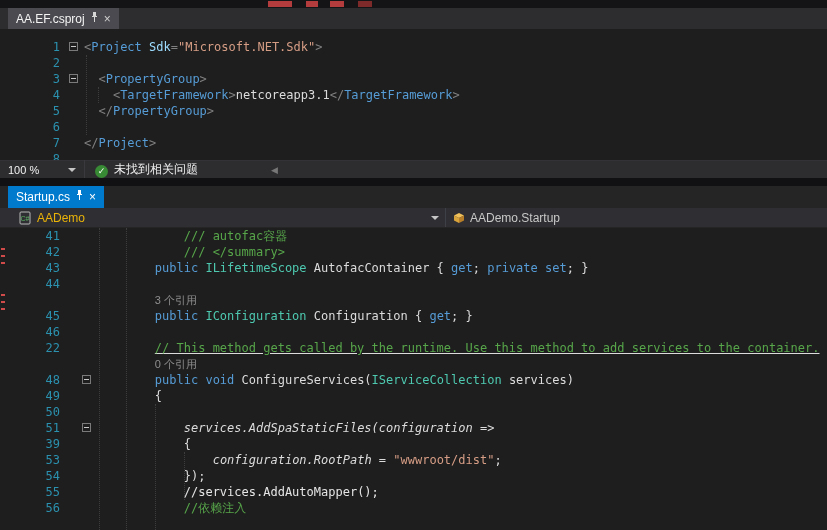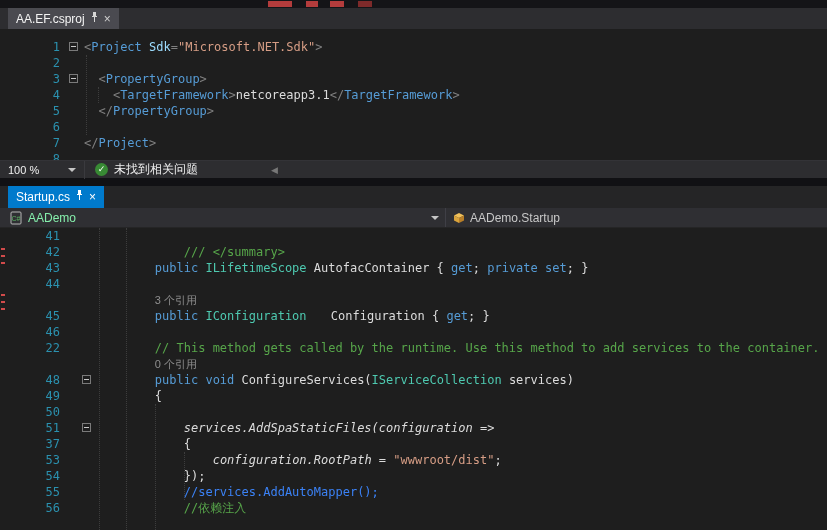--- a/index.html
+++ b/index.html
@@ -37,34 +37,34 @@
   .fold{position:absolute;top:3px;width:9px;height:9px;border:1px solid #7a7a7a;background:#1e1e1e}
   .om-top .fold{left:7px}
   .om-bot .fold{left:20px}
   .fold::after{content:"";position:absolute;left:1px;top:3px;width:5px;height:1px;background:#c8c8c8}
   .code{white-space:pre}
   .lens{color:#8f8f8f;font-size:11px;font-family:"Liberation Sans",sans-serif}
   .guide{position:absolute;width:0;border-left:1px dotted #3d3d3d;z-index:0}
   .mark{position:absolute;left:1px;width:4px;height:2px;background:#d24b4b;z-index:2}
 
   
-  .statusbar{height:18px;background:#2d2d30;border-top:1px solid #333337;display:flex;align-items:center;position:relative;color:#f1f1f1}
+  .statusbar{height:18px;background:#2d2d30;border-top:1px solid #333337;display:flex;align-items:flex-end;position:relative;color:#f1f1f1}
   .zoom{display:flex;align-items:center;width:84px;padding:0 8px;font-size:11px;height:100%}
   .caret{width:0;height:0;border-left:4px solid transparent;border-right:4px solid transparent;border-top:4px solid #c5c5c5;margin-left:auto}
   .sep{width:1px;height:18px;background:#3a3a3e}
   .health-icon{width:13px;height:13px;border-radius:50%;background:#388a34;color:#fff;font-size:9px;line-height:13px;text-align:center;margin-left:10px;flex:none}
   .health-msg{margin-left:6px;font-size:12px}
   .scroll-left{position:absolute;left:271px;top:0;height:18px;line-height:18px;color:#777;font-size:9px}
 
   .splitter{height:8px;background:#111114}
 
   
   .navbar{height:20px;background:#2f2f33;display:flex;align-items:stretch;border-bottom:1px solid #252526}
   .combo{display:flex;align-items:center;gap:5px;font-size:12px}
-  .combo-project{width:445px;padding-left:10px;color:#86efac}
+  .combo-project{width:445px;padding-left:19px;color:#eab308}
   .combo-member{flex:1;padding-left:7px;color:#c8c8c8}
   .nav-sep{width:1px;background:#3f3f46}
   .cs-icon,.class-icon{flex:none;display:inline-flex}
 </style>
 </head>
 <body>
 
 <div class="screen">
 
   <div class="top-strip">
@@ -196,20 +196,21 @@
       <div class="guide" style="left:184px;top:224px;height:48px"></div>
       <span class="mark" style="top:20px"></span>
       <span class="mark" style="top:27px"></span>
       <span class="mark" style="top:34px"></span>
       <span class="mark" style="top:66px"></span>
       <span class="mark" style="top:73px"></span>
       <span class="mark" style="top:80px"></span>
     <div class="row">
           <span class="ln">41</span>
           <span class="om om-bot"></span>
+          <span class="code" style="padding-left: 86.76px;"><span style="color: rgb(87, 166, 74);">/// autofac容器</span></span>
         </div>
         <div class="row">
           <span class="ln">42</span>
           <span class="om om-bot"></span>
           <span class="code" style="padding-left: 86.76px;"><span style="color: rgb(87, 166, 74);">/// &lt;/summary&gt;</span></span>
         </div>
         <div class="row">
           <span class="ln">43</span>
           <span class="om om-bot"></span>
           <span class="code" style="padding-left: 57.84px;"><span style="color: rgb(86, 156, 214);">public</span><span style="color: rgb(220, 220, 220);"> </span><span style="color: rgb(78, 201, 176);">ILifetimeScope</span><span style="color: rgb(220, 220, 220);"> AutofacContainer { </span><span style="color: rgb(86, 156, 214);">get</span><span style="color: rgb(220, 220, 220);">; </span><span style="color: rgb(86, 156, 214);">private</span><span style="color: rgb(220, 220, 220);"> </span><span style="color: rgb(86, 156, 214);">set</span><span style="color: rgb(220, 220, 220);">; }</span></span>
@@ -220,31 +221,31 @@
           <span class="code" style="padding-left: 0px;"></span>
         </div>
         <div class="row">
           <span class="ln"></span>
           <span class="om om-bot"></span>
           <span class="lens" style="padding-left: 57.84px;">3 个引用</span>
         </div>
         <div class="row">
           <span class="ln">45</span>
           <span class="om om-bot"></span>
-          <span class="code" style="padding-left: 57.84px;"><span style="color: rgb(86, 156, 214);">public</span><span style="color: rgb(220, 220, 220);"> </span><span style="color: rgb(78, 201, 176);">IConfiguration</span><span style="color: rgb(220, 220, 220); margin-left: 17px;"> Configuration { </span><span style="color: rgb(86, 156, 214);">get</span><span style="color: rgb(220, 220, 220);">; }</span></span>
+          <span class="code" style="padding-left: 57.84px;"><span style="color: rgb(86, 156, 214);">public</span><span style="color: rgb(220, 220, 220);"> </span><span style="color: rgb(78, 201, 176);">IConfiguration</span><span style="color: rgb(220, 220, 220);"> Configuration { </span><span style="color: rgb(86, 156, 214);">get</span><span style="color: rgb(220, 220, 220);">; }</span></span>
         </div>
         <div class="row">
           <span class="ln">46</span>
           <span class="om om-bot"></span>
           <span class="code" style="padding-left: 0px;"></span>
         </div>
         <div class="row">
           <span class="ln">22</span>
           <span class="om om-bot"></span>
-          <span class="code" style="padding-left: 57.84px;"><span style="color: rgb(87, 166, 74);">// This method gets called by the runtime. Use this method to add services to the container.</span></span>
+          <span class="code" style="padding-left: 57.84px; text-decoration: underline;"><span style="color: rgb(87, 166, 74);">// This method gets called by the runtime. Use this method to add services to the container.</span></span>
         </div>
         <div class="row">
           <span class="ln"></span>
           <span class="om om-bot"></span>
           <span class="lens" style="padding-left: 57.84px;">0 个引用</span>
         </div>
         <div class="row">
           <span class="ln">48</span>
           <span class="om om-bot">
             <span class="fold"></span>
@@ -262,38 +263,38 @@
           <span class="code" style="padding-left: 0px;"></span>
         </div>
         <div class="row">
           <span class="ln">51</span>
           <span class="om om-bot">
             <span class="fold"></span>
           </span>
           <span class="code" style="padding-left: 86.76px; font-style: italic;"><span style="color: rgb(220, 220, 220);">services.AddSpaStaticFiles(configuration =&gt;</span></span>
         </div>
         <div class="row">
-          <span class="ln">37</span>
+          <span class="ln">39</span>
           <span class="om om-bot"></span>
           <span class="code" style="padding-left: 86.76px;"><span style="color: rgb(220, 220, 220);">{</span></span>
         </div>
         <div class="row">
           <span class="ln">53</span>
           <span class="om om-bot"></span>
           <span class="code" style="padding-left: 115.68px;"><span style="color: rgb(220, 220, 220); font-style: italic;">configuration.RootPath = </span><span style="color: rgb(214, 157, 133);">"wwwroot/dist"</span><span style="color: rgb(220, 220, 220);">;</span></span>
         </div>
         <div class="row">
           <span class="ln">54</span>
           <span class="om om-bot"></span>
           <span class="code" style="padding-left: 86.76px;"><span style="color: rgb(220, 220, 220);">});</span></span>
         </div>
         <div class="row">
           <span class="ln">55</span>
           <span class="om om-bot"></span>
-          <span class="code" style="padding-left: 86.76px;"><span style="color: #3b82f6;">//services.AddAutoMapper();</span></span>
+          <span class="code" style="padding-left: 86.76px;"><span style="color: #e5e5e5;">//services.AddAutoMapper();</span></span>
         </div>
         <div class="row">
           <span class="ln">56</span>
           <span class="om om-bot"></span>
           <span class="code" style="padding-left: 86.76px;"><span style="color: rgb(87, 166, 74);">//依赖注入</span></span>
         </div>
       </div>
   </div>
 
 </div>

